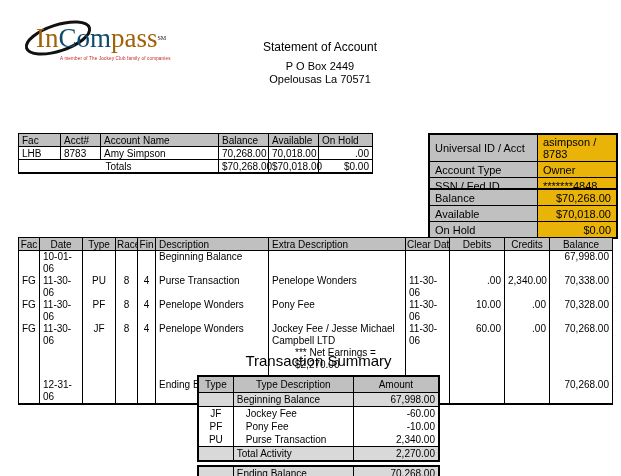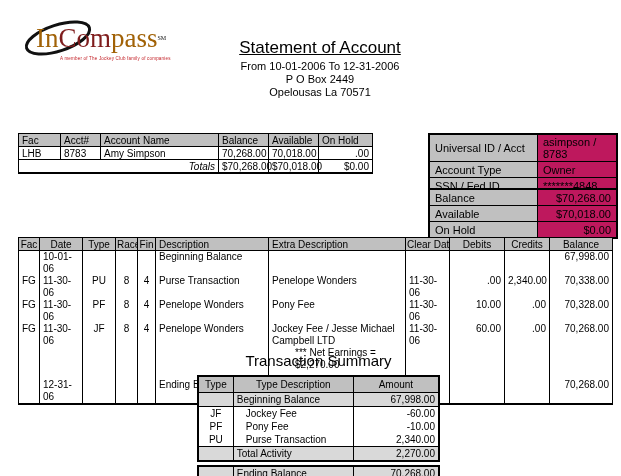--- a/index.html
+++ b/index.html
@@ -4,45 +4,45 @@
 <style>
   html,body{margin:0;padding:0;background:#fff;}
   body{width:621px;height:476px;overflow:hidden;font-family:"Liberation Sans",sans-serif;color:#000;}
   .page{position:relative;width:621px;height:476px;background:#fff;}
 
   
   .logo{position:absolute;left:24px;top:10px;width:150px;height:58px;}
   .swoosh{position:absolute;left:-4px;top:2px;}
   .wordmark{position:absolute;left:12px;top:14px;font-family:"Liberation Serif",serif;font-size:27px;line-height:28px;white-space:nowrap;}
   .w-in,.w-pass{color:#a16207;}
-  .w-com{color:#7f1d1d;}
+  .w-com{color:#0c4a6e;}
   .w-sm{font-size:6px;vertical-align:top;color:#111;}
   .tagline{position:absolute;left:36px;top:46px;font-size:4.5px;color:#c32127;white-space:nowrap;letter-spacing:.2px;}
 
   
   .title-block{position:absolute;left:160px;top:38px;width:320px;text-align:center;}
-  .title{font-size:17px;line-height:19px;margin-bottom:3px;text-decoration:underline;}
+  .title{font-size:12px;line-height:19px;margin-bottom:3px;}
   .sub{font-size:11px;line-height:13px;}
 
   
   table{border-collapse:collapse;table-layout:fixed;}
   th{font-weight:normal;}
 
   
   .acct-table{position:absolute;left:18px;top:133px;width:354px;font-size:10px;border:1px solid #000;border-bottom:2px solid #000;}
   .acct-table th{background:#c0c0c0;border:1px solid #000;text-align:left;padding:0 3px;height:12px;}
   .acct-table td{border-left:1px solid #000;border-right:1px solid #000;padding:0 3px;height:12px;}
   .acct-table .num{text-align:right;}
   .acct-table .tot td{border-top:1px solid #000;}
-  .acct-table .tot .lbl{text-align:right;font-style:italic;}
+  .acct-table .tot .lbl{text-align:center;}
 
   
   .info-box{position:absolute;left:428px;width:190px;border:2px solid #000;font-size:11px;padding-left:25px;}
   .info-box th{background:#c0c0c0;border:1px solid #000;text-align:left;padding:1px 5px;width:97px;height:13px;}
-  .info-box td{border:1px solid #000;padding:1px 5px;height:13px;background:#be185d;}
+  .info-box td{border:1px solid #000;padding:1px 5px;height:13px;background:#eab308;}
   .balance-box td{text-align:right;}
 
   
   .main-table{position:absolute;left:18px;top:237px;width:594px;font-size:10px;border:1px solid #000;border-bottom:2px solid #000;}
   .main-table th{background:#c0c0c0;border:1px solid #000;padding:0 1px;height:12px;text-align:center;overflow:hidden;white-space:nowrap;}
   .main-table th.lft{text-align:left;padding:0 3px;}
   .main-table td{border-left:1px solid #000;border-right:1px solid #000;padding:0 3px;vertical-align:top;line-height:12px;overflow:hidden;}
   .main-table tbody tr{height:12px;}
   .main-table .ctr{text-align:center;}
   .main-table .num{text-align:right;}
@@ -71,21 +71,20 @@
   <div class="logo">
     <svg class="swoosh" width="110" height="50" viewBox="0 0 110 50">
       <ellipse cx="38" cy="26" rx="33" ry="13" fill="none" stroke="#111" stroke-width="3" transform="rotate(-18 38 26)"></ellipse>
     </svg>
     <div class="wordmark"><span class="w-in">In</span><span class="w-com">Com</span><span class="w-pass">pass</span><span class="w-sm">SM</span></div>
     <div class="tagline">A member of The Jockey Club family of companies</div>
   </div>
 
   <div class="title-block">
     <div class="title">Statement of Account</div>
-    <div class="sub">From 10-01-2006 To 12-31-2006</div>
     <div class="sub">P O Box 2449</div>
     <div class="sub">Opelousas La 70571</div>
   </div>
 
   <table class="acct-table">
     <colgroup>
         <col style="width:42px">
         <col style="width:40px">
         <col style="width:118px">
         <col style="width:50px">

